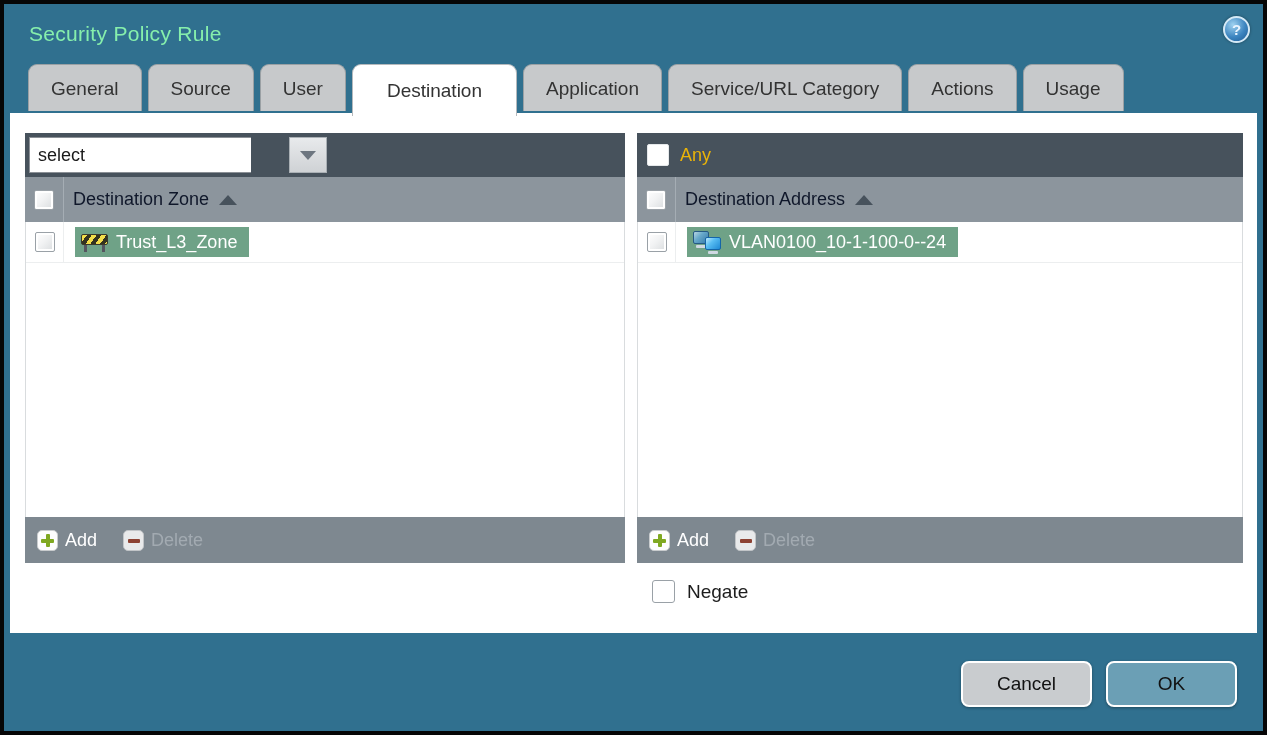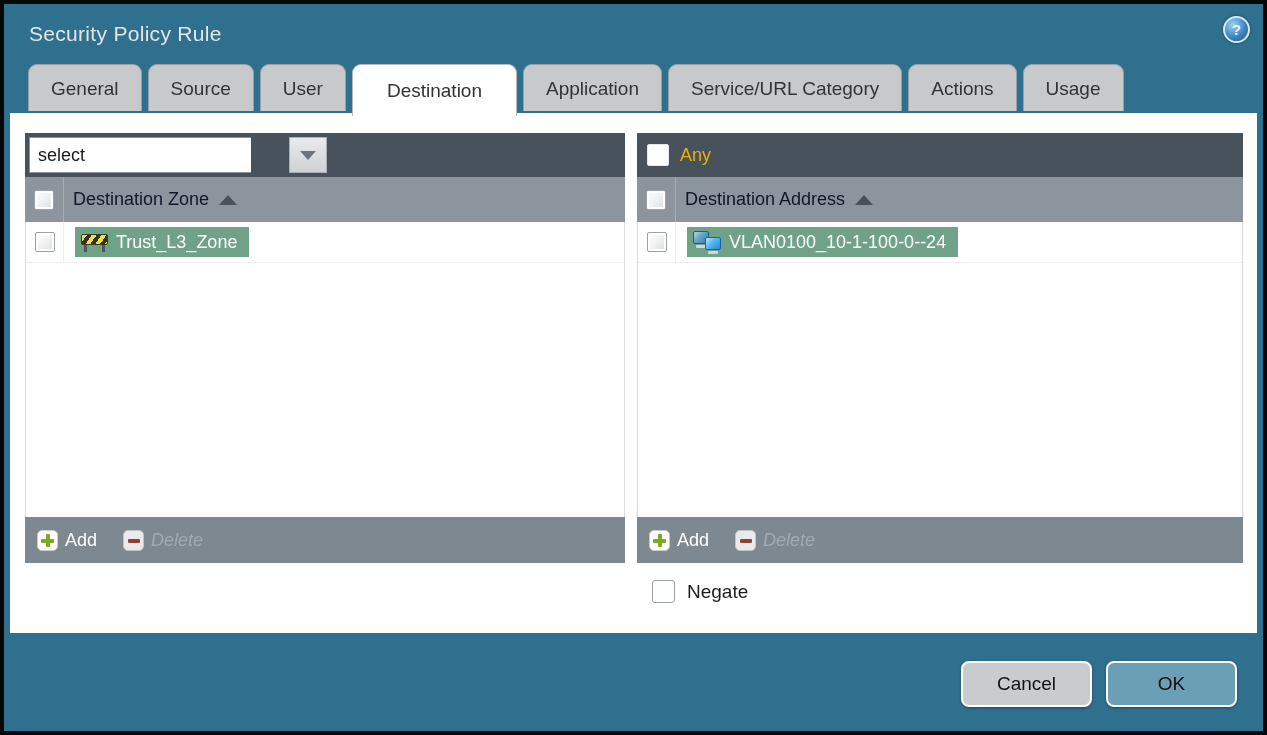--- a/index.html
+++ b/index.html
@@ -5,21 +5,21 @@
   * { margin:0; padding:0; box-sizing:border-box; }
   html,body { width:1267px; height:735px; font-family:"Liberation Sans", sans-serif; background:#000; }
 
   .dialog {
     position:relative; width:1267px; height:735px;
     border:4px solid #060606; background:#30708f; overflow:hidden;
   }
 
   
   .titlebar { height:60px; display:flex; align-items:center; padding-left:25px; position:relative; }
-  .title { color:#e5e5e5; font-size:21px; font-weight:400; letter-spacing:0.3px; }
+  .title { color:#86efac; font-size:21px; font-weight:400; letter-spacing:0.3px; }
   .help-btn {
     position:absolute; top:12px; right:13px; width:27px; height:27px; border-radius:50%;
     background:radial-gradient(circle at 35% 30%, #9fd2f0 0%, #3d85c0 55%, #1b5a94 100%);
     border:2px solid #d5e9f6; color:#eaf5ff; font-size:15px; font-weight:bold;
     display:flex; align-items:center; justify-content:center; cursor:pointer;
     box-shadow:0 0 3px rgba(0,0,0,0.4);
   }
 
   
   .tabs { display:flex; align-items:flex-start; padding-left:24px; height:49px; position:relative; }
@@ -118,21 +118,21 @@
   .base-back { left:3px; top:14px; }
   .base-front { right:3px; top:20px; }
 
   
   .panel-footer {
     height:46px; background:#7e8890; display:flex; align-items:center; gap:26px; padding-left:12px; flex:none;
   }
   .tool-btn { display:flex; align-items:center; gap:7px; cursor:pointer; }
   .tool-btn .label { color:#fff; font-size:18px; }
   .tool-btn.disabled { cursor:default; }
-  .tool-btn.disabled .label { color:#a2aab1;font-style:italic; }
+  .tool-btn.disabled .label { color:#a2aab1; }
 
   .icon-add {
     position:relative; width:21px; height:21px; border-radius:5px; background:#fdfdfd;
     border:1px solid #c9ccce; flex:none;
   }
   .icon-add::before, .icon-add::after {
     content:""; position:absolute; background:#7fa821; border-radius:1px;
   }
   .icon-add::before { left:3px; top:8px; width:13px; height:4px; }
   .icon-add::after  { left:8px; top:3px; width:4px; height:13px; }

